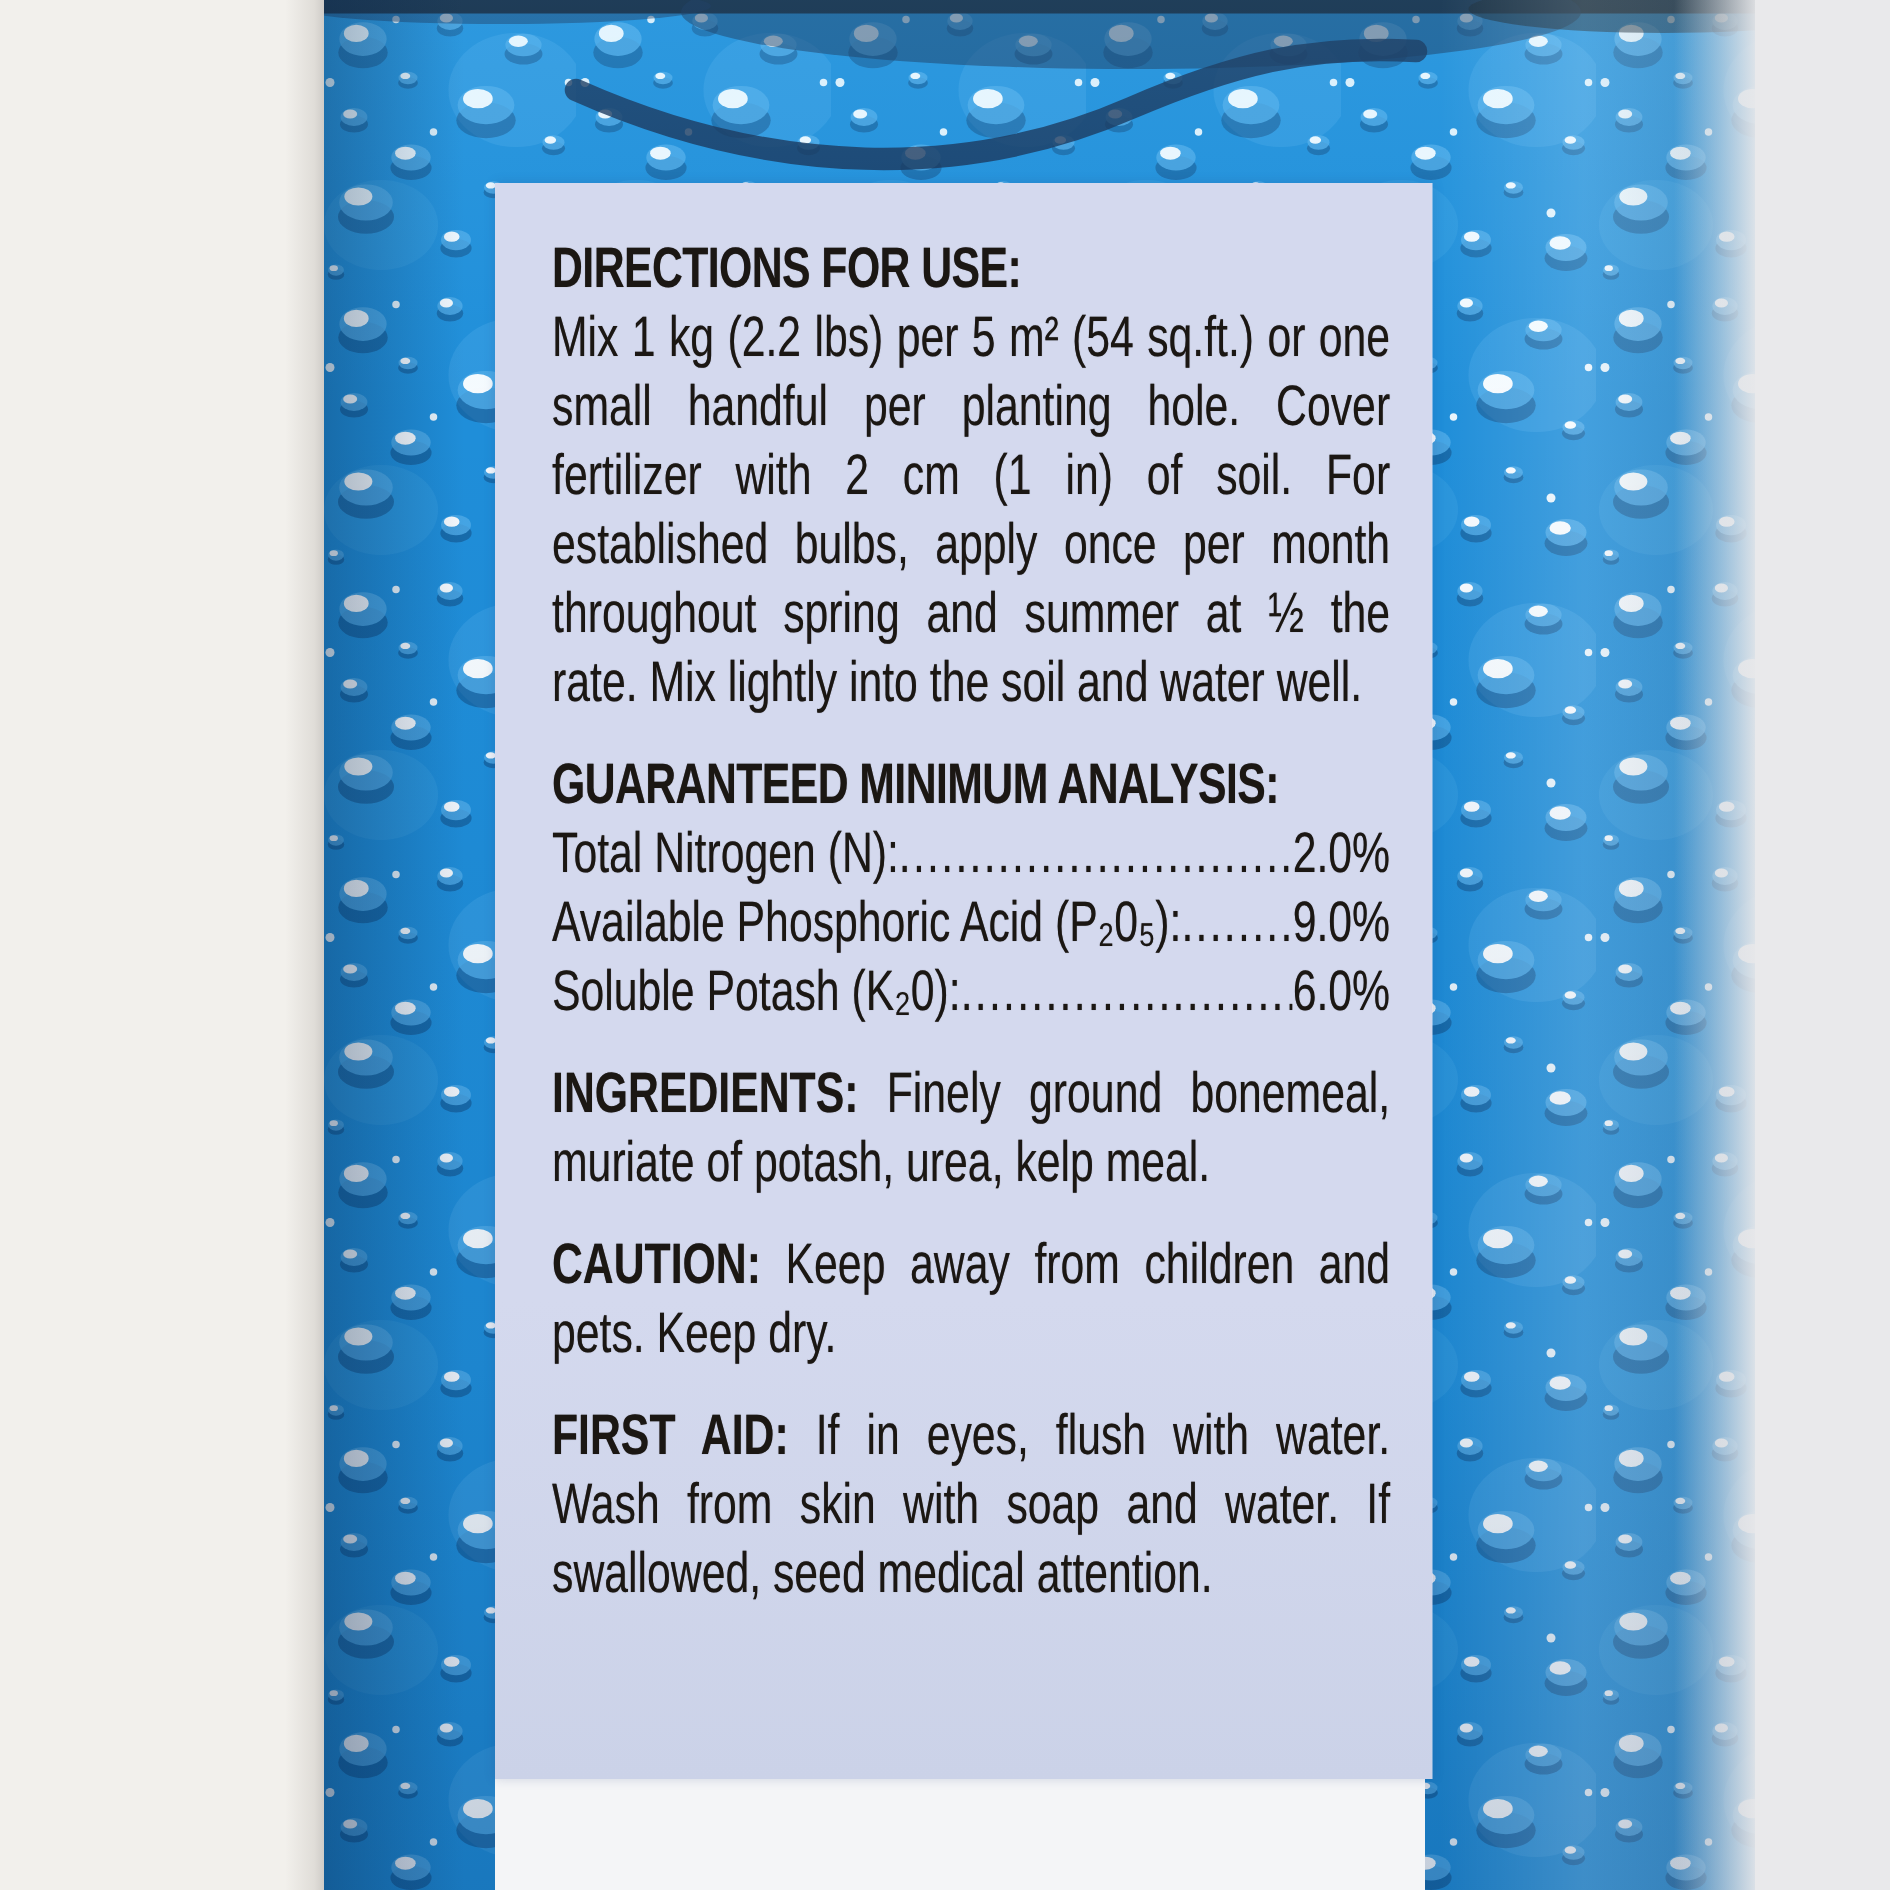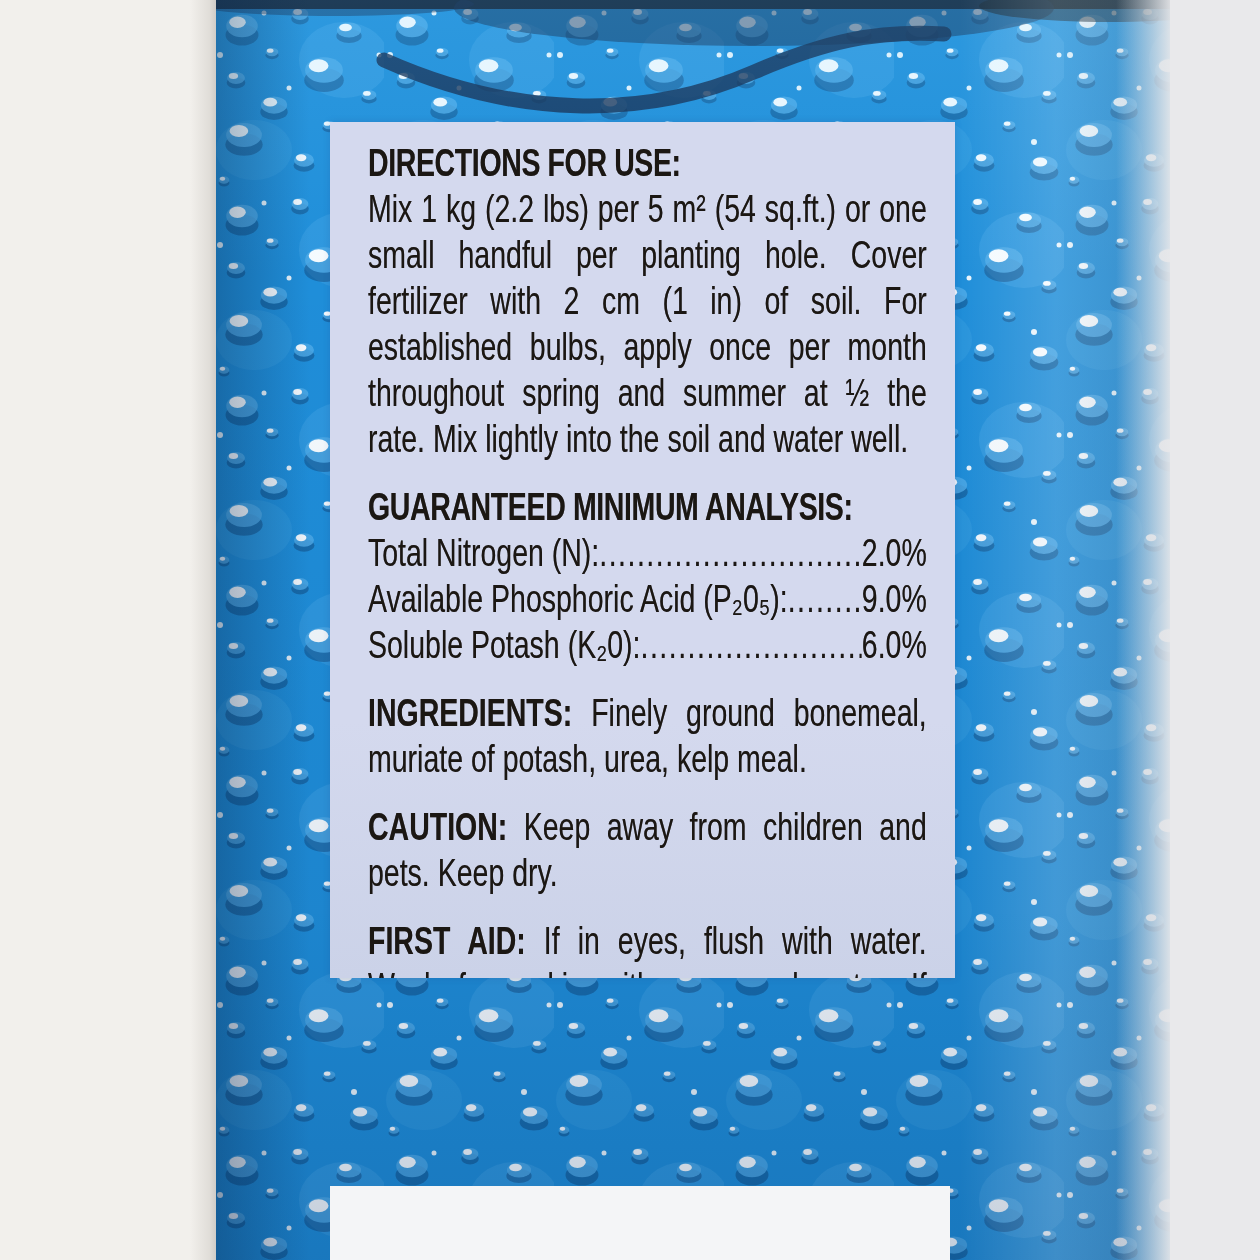--- a/index.html
+++ b/index.html
@@ -32,24 +32,24 @@
   .top-waves{position:absolute;left:0;top:0;width:100%;height:150px;display:block;}
   .bottle-shade{position:absolute;inset:0;
     background:
       linear-gradient(90deg, rgba(8,35,70,.33) 0, rgba(8,35,70,0) 10%,
         rgba(255,255,255,0) 78%, rgba(255,255,255,.16) 88%, rgba(110,130,150,.28) 100%),
       linear-gradient(180deg, rgba(120,210,255,.16) 0, rgba(0,0,0,0) 22%,
         rgba(0,30,80,.08) 72%, rgba(0,30,80,.2) 100%);}
   .edge-soft{position:absolute;right:0;top:0;bottom:0;width:54px;
     background:linear-gradient(90deg, rgba(233,233,235,0), rgba(233,233,235,.55) 60%, rgba(233,233,235,.92));}
 
-  .label-panel{position:absolute;left:330px;top:122px;width:625px;height:856px;
+  .label-panel{position:absolute;left:330px;top:122px;width:625px;height:1064px;
     background:linear-gradient(180deg,var(--panel_bg) 0 70%,var(--panel_bg_bottom) 100%);
     box-shadow:0 0 7px rgba(40,60,120,.18);
-    padding:18px 28px 0 38px;box-sizing:border-box;overflow:hidden;}
+    padding:34px 28px 0 38px;box-sizing:border-box;overflow:hidden;}
   .label-bottom{position:absolute;left:330px;top:1186px;width:620px;height:74px;
     background:var(--label_white);}
 
   .condense{width:745px;transform:scaleX(0.75);transform-origin:left top;
     color:var(--text_black);font-size:38px;line-height:46px;
     text-shadow:0 0 .6px rgba(25,20,18,.55);}
   .condense section{margin:0 0 22px 0;}
   h2{margin:0;font-size:38px;line-height:46px;font-weight:700;letter-spacing:-.5px;}
   p{margin:0;}
   .just{text-align:justify;}

